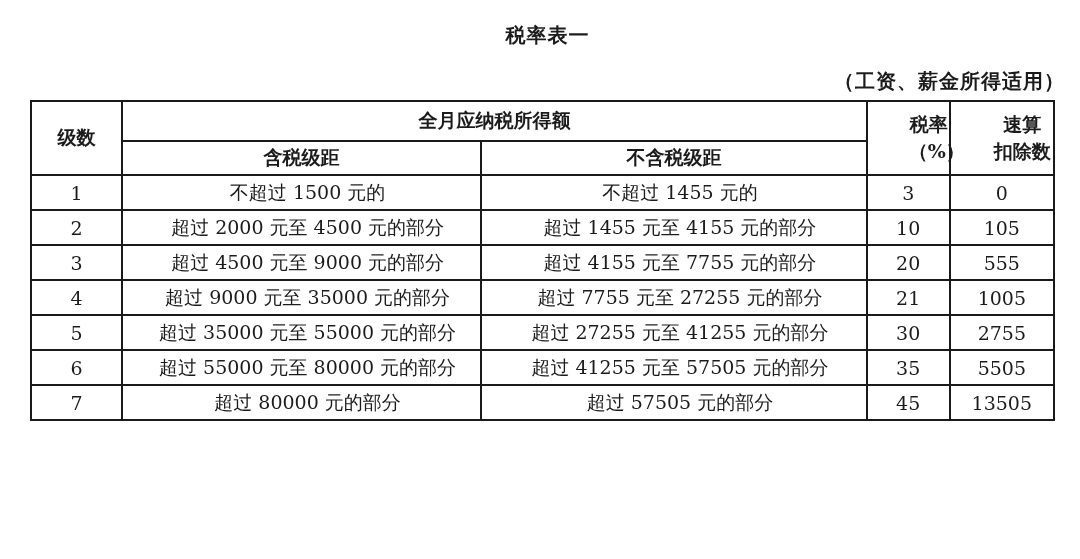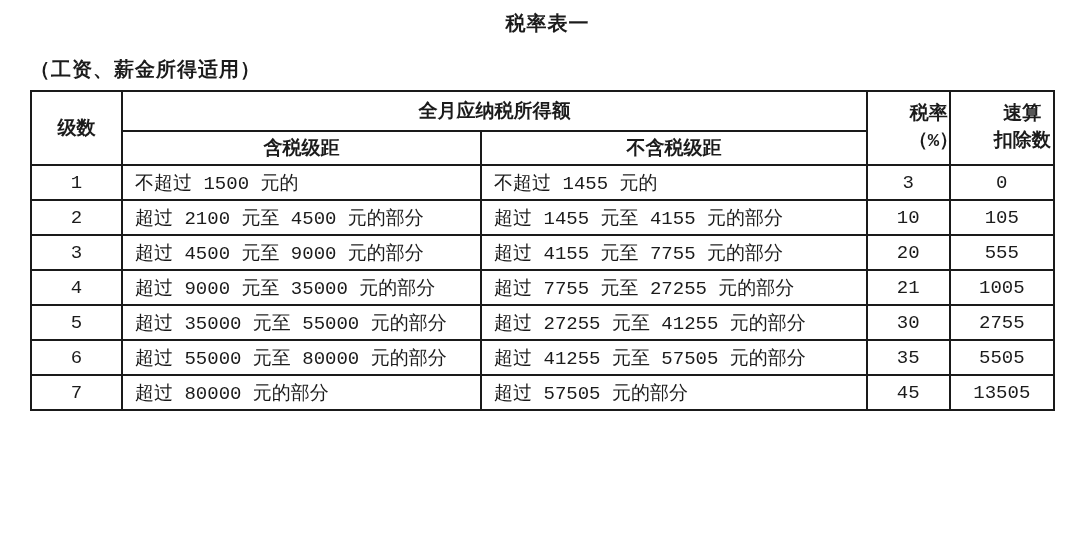--- a/index.html
+++ b/index.html
@@ -6,35 +6,34 @@
     margin: 0;
     padding: 0;
     background: #ffffff;
     width: 1080px;
     height: 559px;
     overflow: hidden;
     font-family: "DejaVu Serif", "Liberation Serif", serif;
     color: #1b1b1b;
   }
   .doc {
-    padding: 12px 0 0 30px;
+    padding: 22px 0 0 30px;
     width: 1035px;
-    font-family: Liberation Mono, monospace;
   }
   .title {
     width: 1035px;
     text-align: center;
     font-size: 20px;
     font-weight: 700;
     line-height: 26px;
     letter-spacing: 1px;
   }
   .subtitle {
     width: 1035px;
-    text-align: left;
+    text-align: right;
     font-size: 20px;
     font-weight: 700;
     line-height: 26px;
     margin-top: 20px;
     letter-spacing: 1px;
   }
   table.tax {
     border-collapse: collapse;
     table-layout: fixed;
     width: 1025px;
@@ -48,21 +47,21 @@
     vertical-align: middle;
     background: #ffffff;
   }
   table.tax th { font-weight: 700; }
   tr.hrow-1 { height: 40px; }
   tr.hrow-2 { height: 34px; }
   tbody.data tr { height: 35px; }
   th.span-hdr { border-bottom: 3px solid #1a1a1a; }
   .c-center { text-align: center; }
   .c-left {
-    text-align: left;
+    text-align: center;
     padding-left: 12px !important;
   }
   .hdr-line { line-height: 27px; margin-left: 41px; }
   .notes {
     width: 930px;
     margin-top: 8px;
     font-size: 20px;
     line-height: 42px;
   }
   .note-p { margin: 0; }
@@ -109,21 +108,21 @@
     <tbody class="data">
       <tr>
         <td class="c-center">1</td>
         <td class="c-left">不超过 1500 元的</td>
         <td class="c-left">不超过 1455 元的</td>
         <td class="c-center">3</td>
         <td class="c-center">0</td>
       </tr>
       <tr>
         <td class="c-center">2</td>
-        <td class="c-left">超过 2100 元至 4500 元的部分</td>
+        <td class="c-left">超过 2000 元至 4500 元的部分</td>
         <td class="c-left">超过 1455 元至 4155 元的部分</td>
         <td class="c-center">10</td>
         <td class="c-center">105</td>
       </tr>
       <tr>
         <td class="c-center">3</td>
         <td class="c-left">超过 4500 元至 9000 元的部分</td>
         <td class="c-left">超过 4155 元至 7755 元的部分</td>
         <td class="c-center">20</td>
         <td class="c-center">555</td>

